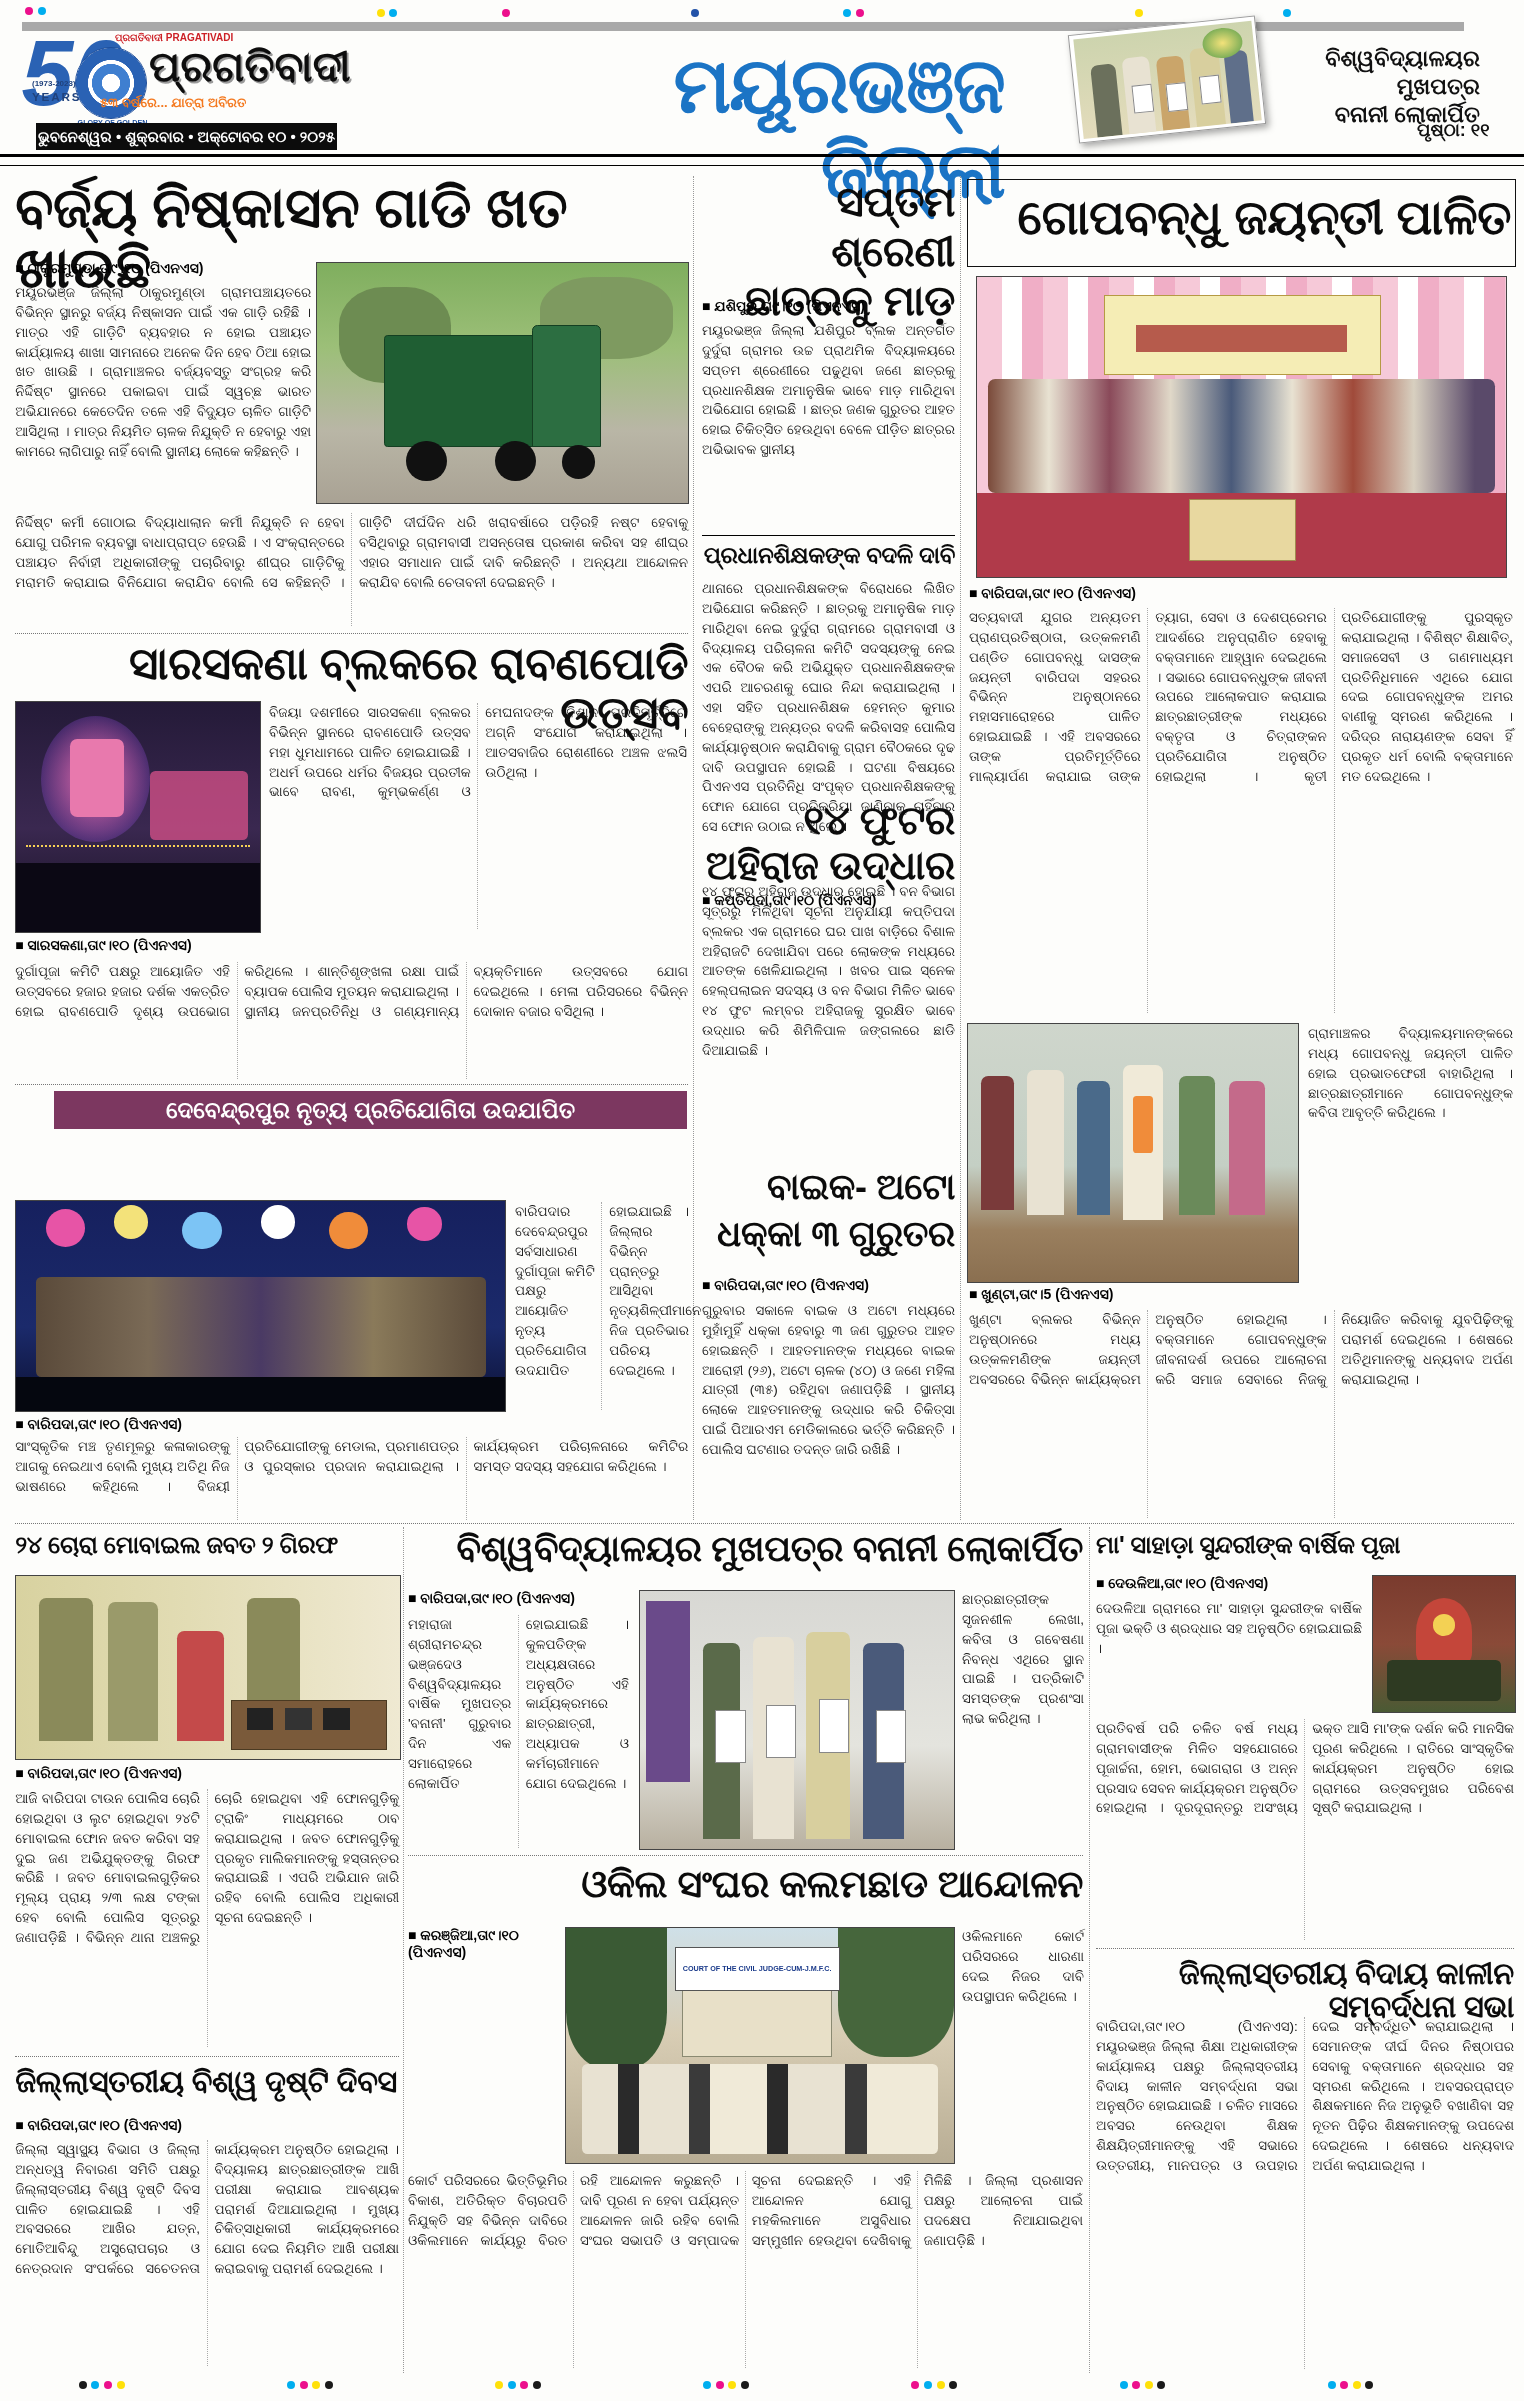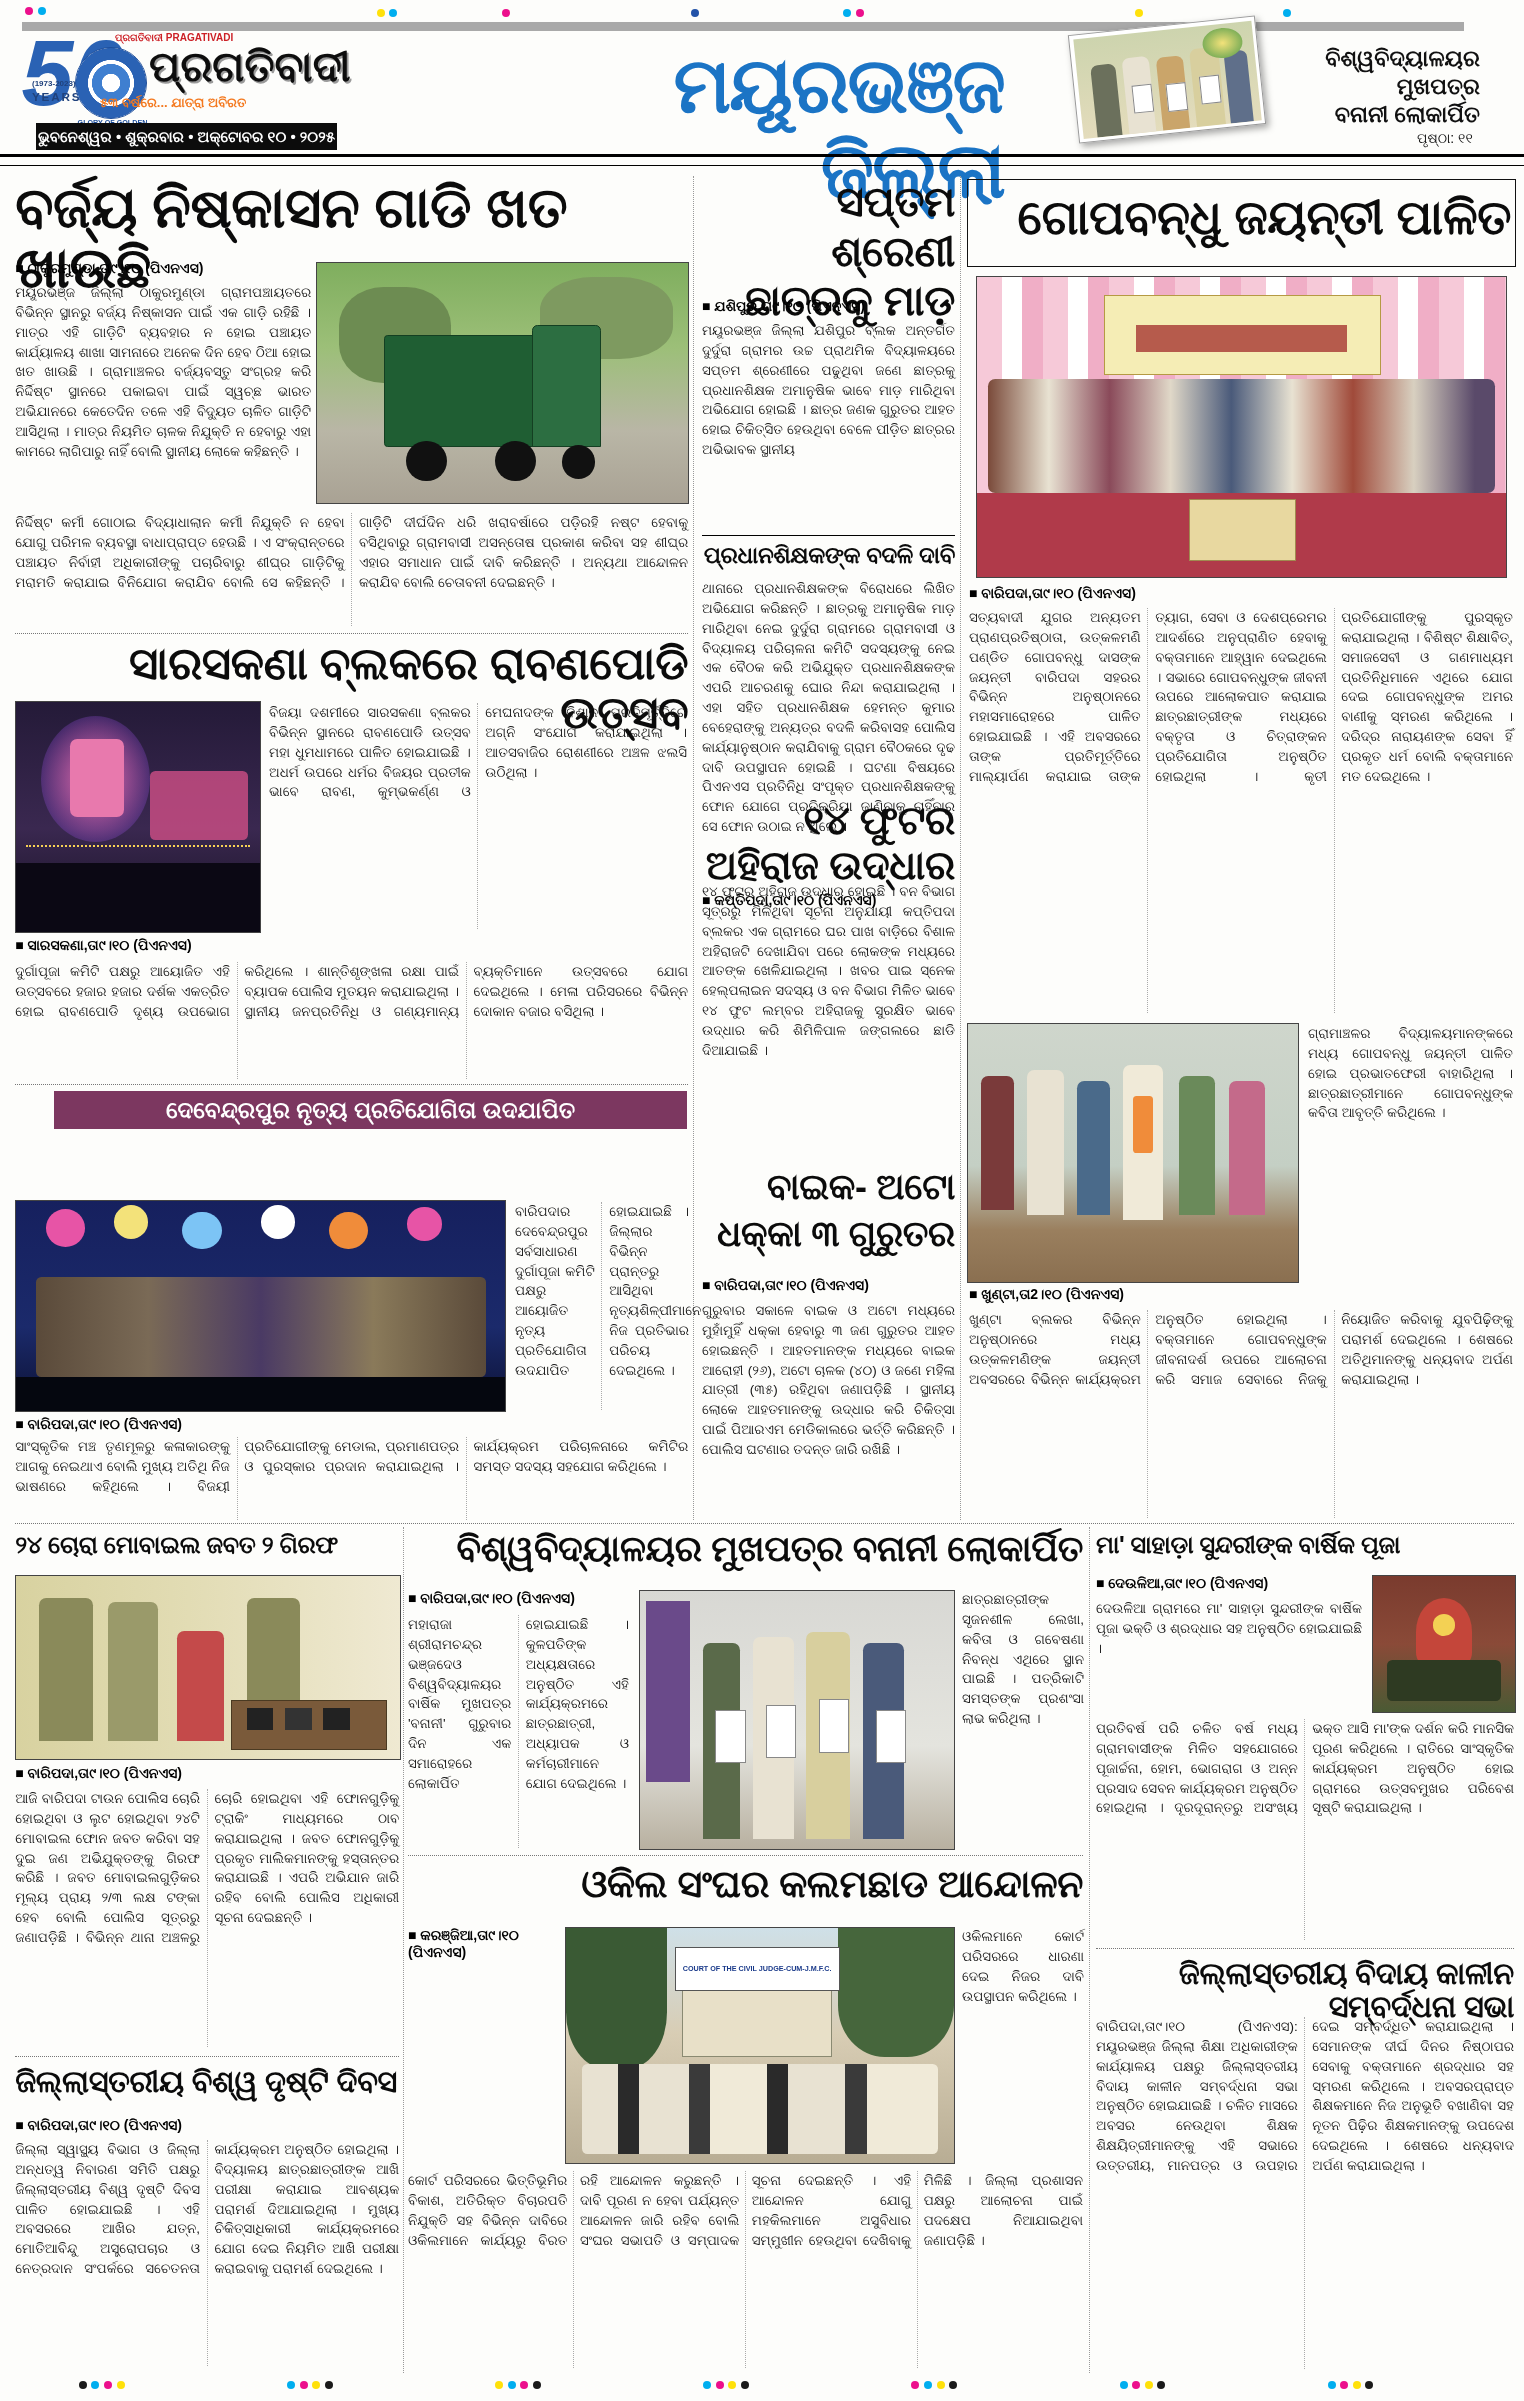--- a/index.html
+++ b/index.html
@@ -60,21 +60,21 @@
       <div class="shape" style="left:64%;top:22%;width:16%;height:78%;background:#d8cf9e;border-radius:7.2px 7.2px 0 0"></div>
       <div class="shape" style="left:83%;top:28%;width:13%;height:72%;background:#5f6f8a;border-radius:7.2px 7.2px 0 0"></div>
       <div class="shape" style="left:30%;top:52%;width:10%;height:26%;background:#fff;border:0.9px solid #888"></div>
       <div class="shape" style="left:49%;top:54%;width:10%;height:26%;background:#fff;border:0.9px solid #888"></div>
       <div class="shape" style="left:68%;top:50%;width:10%;height:26%;background:#fff;border:0.9px solid #888"></div>
       <div class="shape" style="left:72%;top:4%;width:22%;height:30%;border-radius:50%;background:radial-gradient(#f3e27a,#4f9a4a)"></div>
     </div>
   </div>
   <div class="abs ctr prelines" style="left:1256px;top:45px;width:224px;height:63px;font-size:22.4px;font-weight:bold;line-height:1.25">ବିଶ୍ୱବିଦ୍ୟାଳୟର ମୁଖପତ୍ର
 ବନାନୀ ଲୋକାର୍ପିତ</div>
-  <div class="abs" style="left:1417px;top:130px;width:99px;height:20px;font-size:14px;font-weight:normal">ପୃଷ୍ଠା: ୧୧</div>
+  <div class="abs" style="left:1417px;top:120px;width:99px;height:20px;font-size:18px;font-weight:bold">ପୃଷ୍ଠା: ୧୧</div>
 
   <div class="abs" style="left:0px;top:154px;width:1525px;height:8px;border-top:3.6px solid #000;border-bottom:1.8px solid #000"></div>
 
   <div class="abs vdot" style="left:693px;top:176px;width:0;height:1344px"></div>
   <div class="abs vdot" style="left:960px;top:176px;width:0;height:1344px"></div>
   <div class="abs dotline" style="left:15.2px;top:1523px;width:1499px"></div>
   <div class="abs vdot" style="left:403px;top:1527px;width:0;height:846px"></div>
   <div class="abs vdot" style="left:1089px;top:1527px;width:0;height:846px"></div>
 
   <div class="abs hl" style="left:15.2px;top:178px;width:673px;height:75px;font-size:56px">ବର୍ଜ୍ୟ ନିଷ୍କାସନ ଗାଡି ଖତ ଖାଉଛି</div>
@@ -153,21 +153,21 @@
   <div class="abs photo" style="left:967px;top:1023px;width:330px;height:258px;background:linear-gradient(#cfd6cc 0%,#c4cfc4 55%,#9a7f5e 80%,#8a6f50 100%)">
     <div class="shape" style="left:4%;top:20%;width:10%;height:52%;background:#7a3a3a;border-radius:7.2px 7.2px 0 0"></div>
     <div class="shape" style="left:18%;top:18%;width:11%;height:56%;background:#e8e2d2;border-radius:7.2px 7.2px 0 0"></div>
     <div class="shape" style="left:33%;top:22%;width:10%;height:52%;background:#4a6a8a;border-radius:7.2px 7.2px 0 0"></div>
     <div class="shape" style="left:47%;top:16%;width:12%;height:60%;background:#f0ead8;border-radius:7.2px 7.2px 0 0"></div>
     <div class="shape" style="left:50%;top:28%;width:6%;height:22%;background:#f08c3a;border-radius:3.6px"></div>
     <div class="shape" style="left:64%;top:20%;width:11%;height:54%;background:#6a8a5a;border-radius:7.2px 7.2px 0 0"></div>
     <div class="shape" style="left:79%;top:22%;width:11%;height:52%;background:#c46a8a;border-radius:7.2px 7.2px 0 0"></div>
   </div>
   <div class="abs bt" style="left:1308px;top:1024px;width:205px;height:255px">ଗ୍ରାମାଞ୍ଚଳର ବିଦ୍ୟାଳୟମାନଙ୍କରେ ମଧ୍ୟ ଗୋପବନ୍ଧୁ ଜୟନ୍ତୀ ପାଳିତ ହୋଇ ପ୍ରଭାତଫେରୀ ବାହାରିଥିଲା । ଛାତ୍ରଛାତ୍ରୀମାନେ ଗୋପବନ୍ଧୁଙ୍କ କବିତା ଆବୃତ୍ତି କରିଥିଲେ ।</div>
-  <div class="abs byline" style="left:969px;top:1286px;width:296px">■ ଖୁଣ୍ଟା,ତା2।୧୦ (ପିଏନଏସ)</div>
+  <div class="abs byline" style="left:969px;top:1286px;width:296px">■ ଖୁଣ୍ଟା,ତା୯।5 (ପିଏନଏସ)</div>
   <div class="abs bt cols3" style="left:969px;top:1310px;width:544px;height:208px">ଖୁଣ୍ଟା ବ୍ଲକର ବିଭିନ୍ନ ଅନୁଷ୍ଠାନରେ ମଧ୍ୟ ଉତ୍କଳମଣିଙ୍କ ଜୟନ୍ତୀ ଅବସରରେ ବିଭିନ୍ନ କାର୍ଯ୍ୟକ୍ରମ ଅନୁଷ୍ଠିତ ହୋଇଥିଲା । ବକ୍ତାମାନେ ଗୋପବନ୍ଧୁଙ୍କ ଜୀବନାଦର୍ଶ ଉପରେ ଆଲୋଚନା କରି ସମାଜ ସେବାରେ ନିଜକୁ ନିୟୋଜିତ କରିବାକୁ ଯୁବପିଢ଼ିଙ୍କୁ ପରାମର୍ଶ ଦେଇଥିଲେ । ଶେଷରେ ଅତିଥିମାନଙ୍କୁ ଧନ୍ୟବାଦ ଅର୍ପଣ କରାଯାଇଥିଲା ।</div>
 
   <div class="abs hl" style="left:15.2px;top:1532px;width:384px;height:38px;font-size:24px">୨୪ ଚୋରା ମୋବାଇଲ ଜବତ ୨ ଗିରଫ</div>
   <div class="abs photo" style="left:15.2px;top:1575px;width:384px;height:183px;background:linear-gradient(90deg,#d8d2a0 0%,#e2dcb4 45%,#efe9d2 100%)">
     <div class="shape" style="left:6%;top:12%;width:14%;height:78%;background:#8a8a5a;border-radius:7.2px 7.2px 0 0"></div>
     <div class="shape" style="left:24%;top:14%;width:13%;height:76%;background:#9a9a6a;border-radius:7.2px 7.2px 0 0"></div>
     <div class="shape" style="left:42%;top:30%;width:12%;height:60%;background:#c44a4a;border-radius:7.2px 7.2px 0 0"></div>
     <div class="shape" style="left:60%;top:12%;width:14%;height:78%;background:#8a8a5a;border-radius:7.2px 7.2px 0 0"></div>
     <div class="shape" style="left:56%;top:68%;width:40%;height:26%;background:#7a5a3a;border:0.9px solid #4a3a22"></div>
     <div class="shape" style="left:60%;top:72%;width:7%;height:12%;background:#222"></div>

